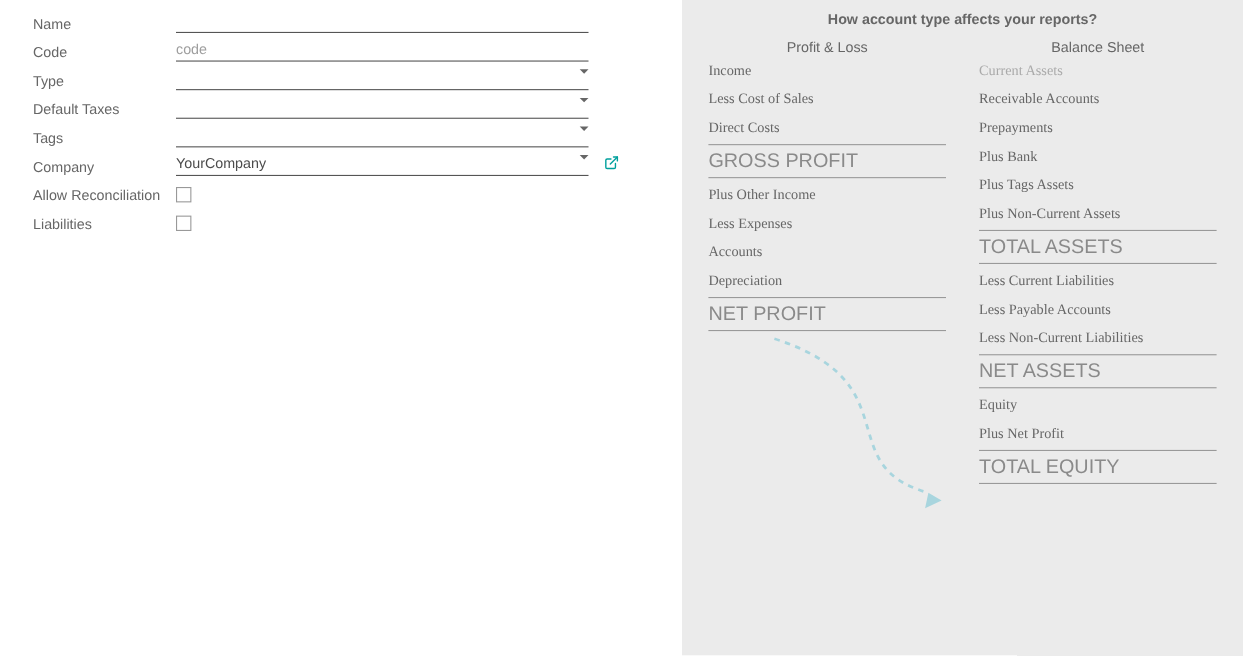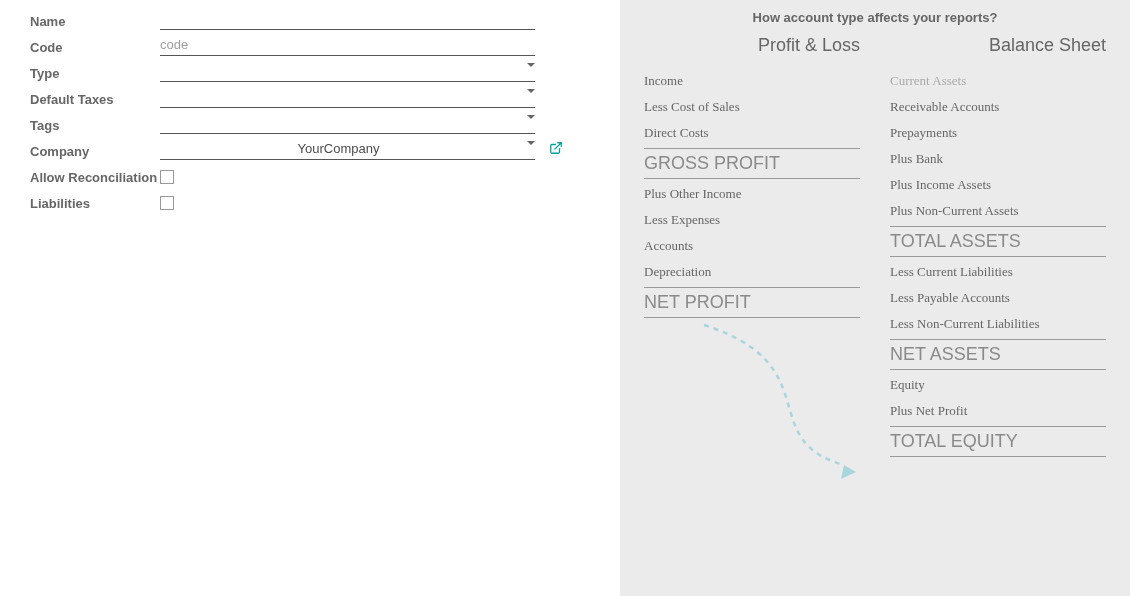--- a/index.html
+++ b/index.html
@@ -24,21 +24,21 @@
   min-height: 596px;
 }
 .form-row {
   display:flex;
   align-items:center;
   min-height: 26px;
   margin-bottom: 0px;
 }
 .label {
   flex: 0 0 130px;
-  font-weight: 700;
+  font-weight: 400;
   color:#666;
   font-size:13px;
   padding-top:4px;
 }
 .field {
   flex: 0 0 375px;
   position: relative;
 }
 .underline-input {
   width: 100%;
@@ -56,21 +56,20 @@
   width: 100%;
   border:none;
   border-bottom:1px solid #555;
   background:transparent;
   font-size:13px;
   padding:3px 18px 3px 0;
   outline:none;
   height:22px;
   color:#4c4c4c;
   cursor:pointer;
-  text-align:center;
 }
 .caret {
   position:absolute;
   right:0;
   top:3px;
   width:0;height:0;
   border-left:4px solid transparent;
   border-right:4px solid transparent;
   border-top:4px solid #666;
   pointer-events:none;
@@ -91,24 +90,24 @@
 .right h3 {
   text-align:center;
   font-size:13px;
   font-weight:700;
   color:#666;
   margin-bottom:10px;
 }
 .cols { display:flex; gap:30px; }
 .col { flex:1; }
 .col-title {
-  text-align:right;
-  font-size:18px;
-  color:#666;
-  margin-bottom:12px;
+  text-align:center;
+  font-size:13px;
+  color:#666;
+  margin-bottom:1px;
 }
 .itm {
   font-size:13px;
   color:#666;
   padding:5px 0;
   font-family:Liberation Serif, serif;
 }
 .itm.faded { color:#aaa; }
 .total {
   font-size:18px;
@@ -222,21 +221,21 @@
             <polygon points="200,145 212,152 197,159" fill="#a8d5de"></polygon>
           </svg>
         </div>
       </div>
       <div class="col">
         <div class="col-title">Balance Sheet</div>
         <div class="itm faded">Current Assets</div>
         <div class="itm">Receivable Accounts</div>
         <div class="itm">Prepayments</div>
         <div class="itm">Plus Bank</div>
-        <div class="itm">Plus Income Assets</div>
+        <div class="itm">Plus Tags Assets</div>
         <div class="itm">Plus Non-Current Assets</div>
         <div class="total">TOTAL ASSETS</div>
         <div class="itm">Less Current Liabilities</div>
         <div class="itm">Less Payable Accounts</div>
         <div class="itm">Less Non-Current Liabilities</div>
         <div class="total">NET ASSETS</div>
         <div class="itm">Equity</div>
         <div class="itm">Plus Net Profit</div>
         <div class="total">TOTAL EQUITY</div>
       </div>

